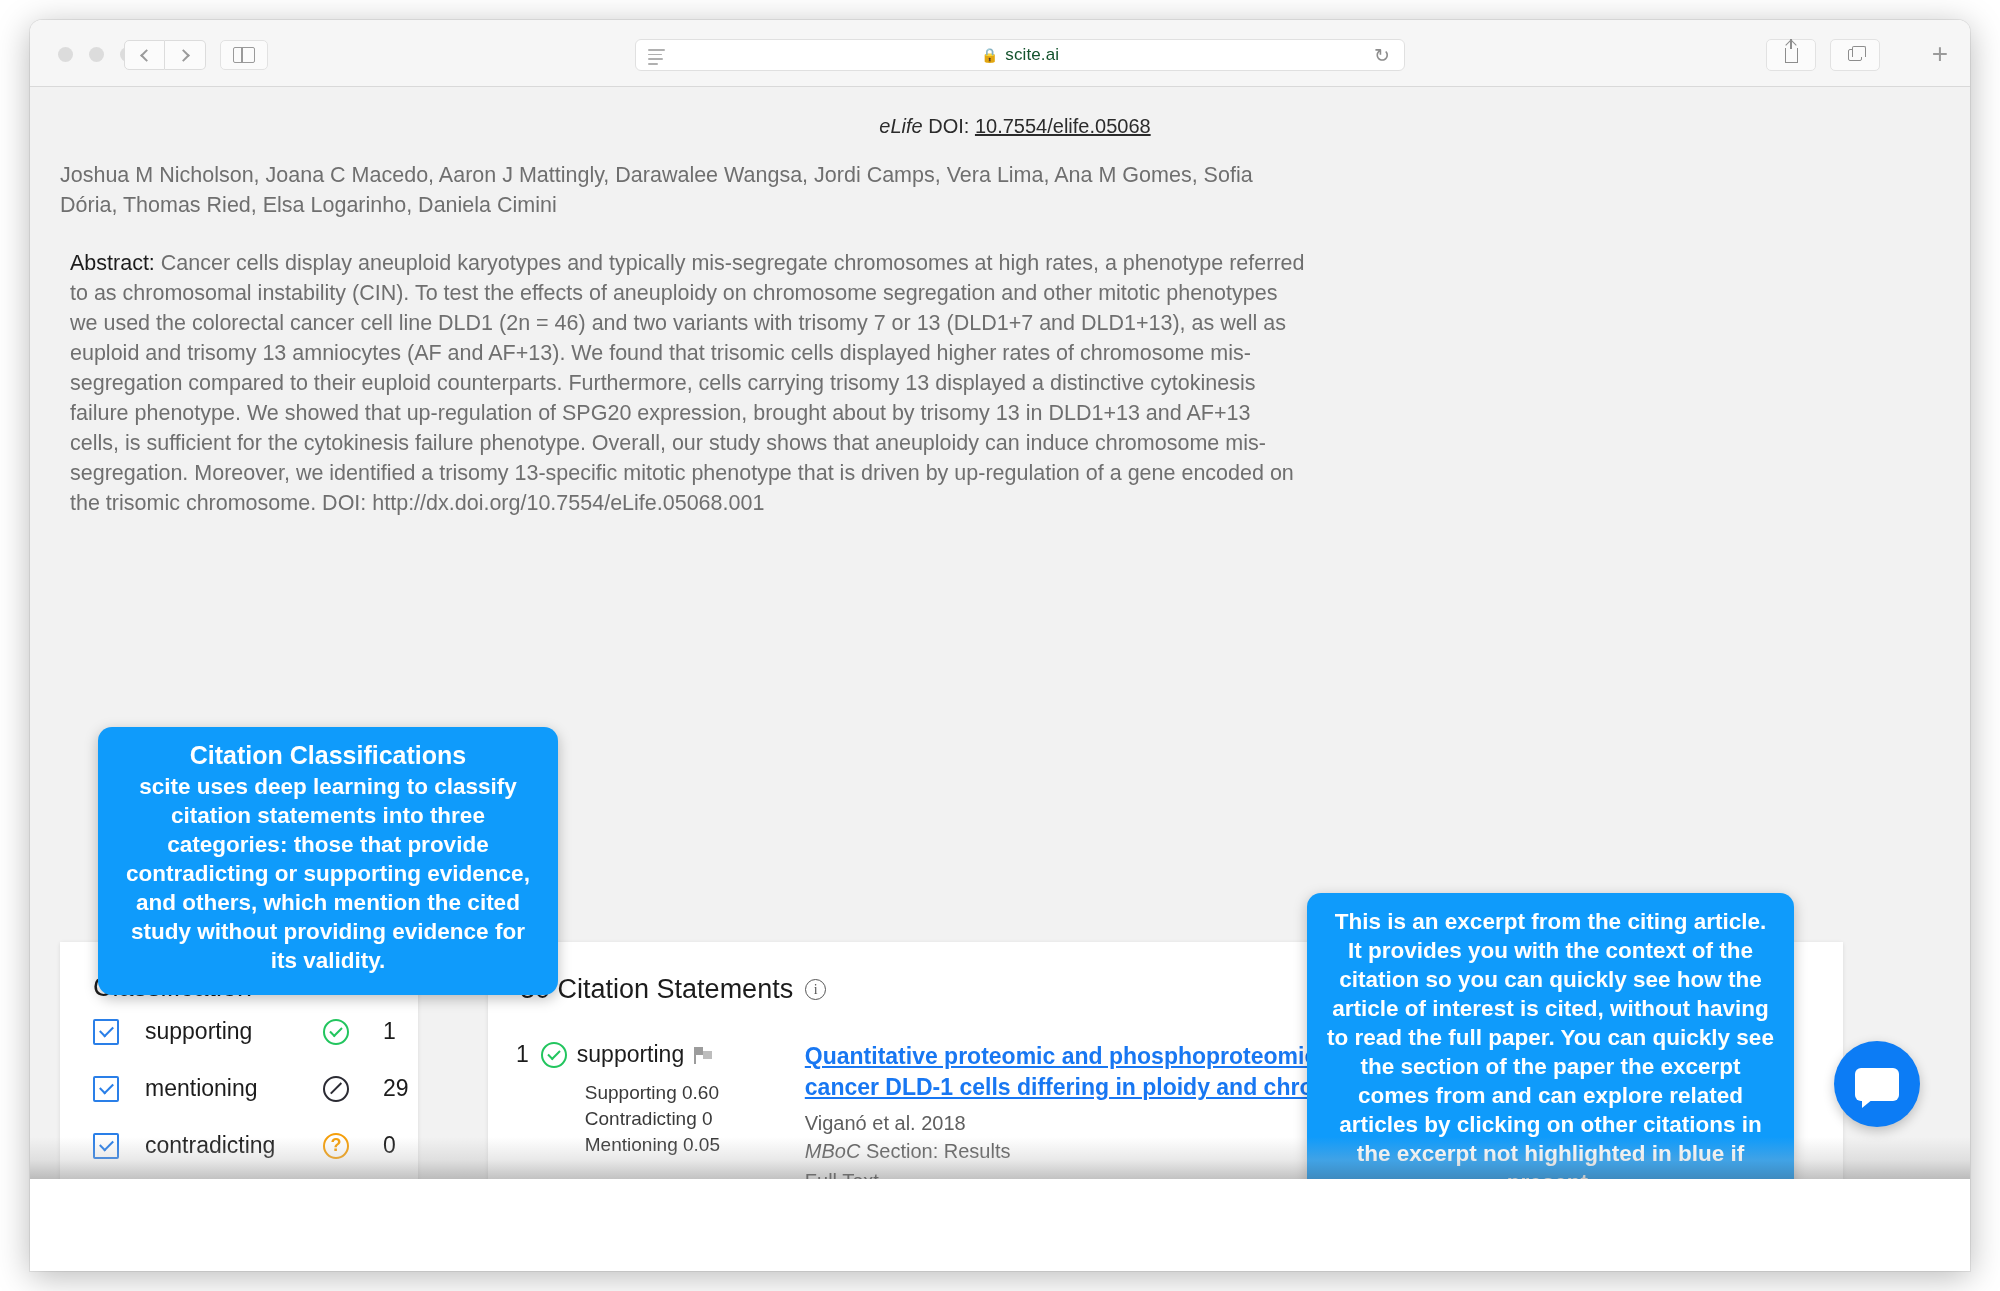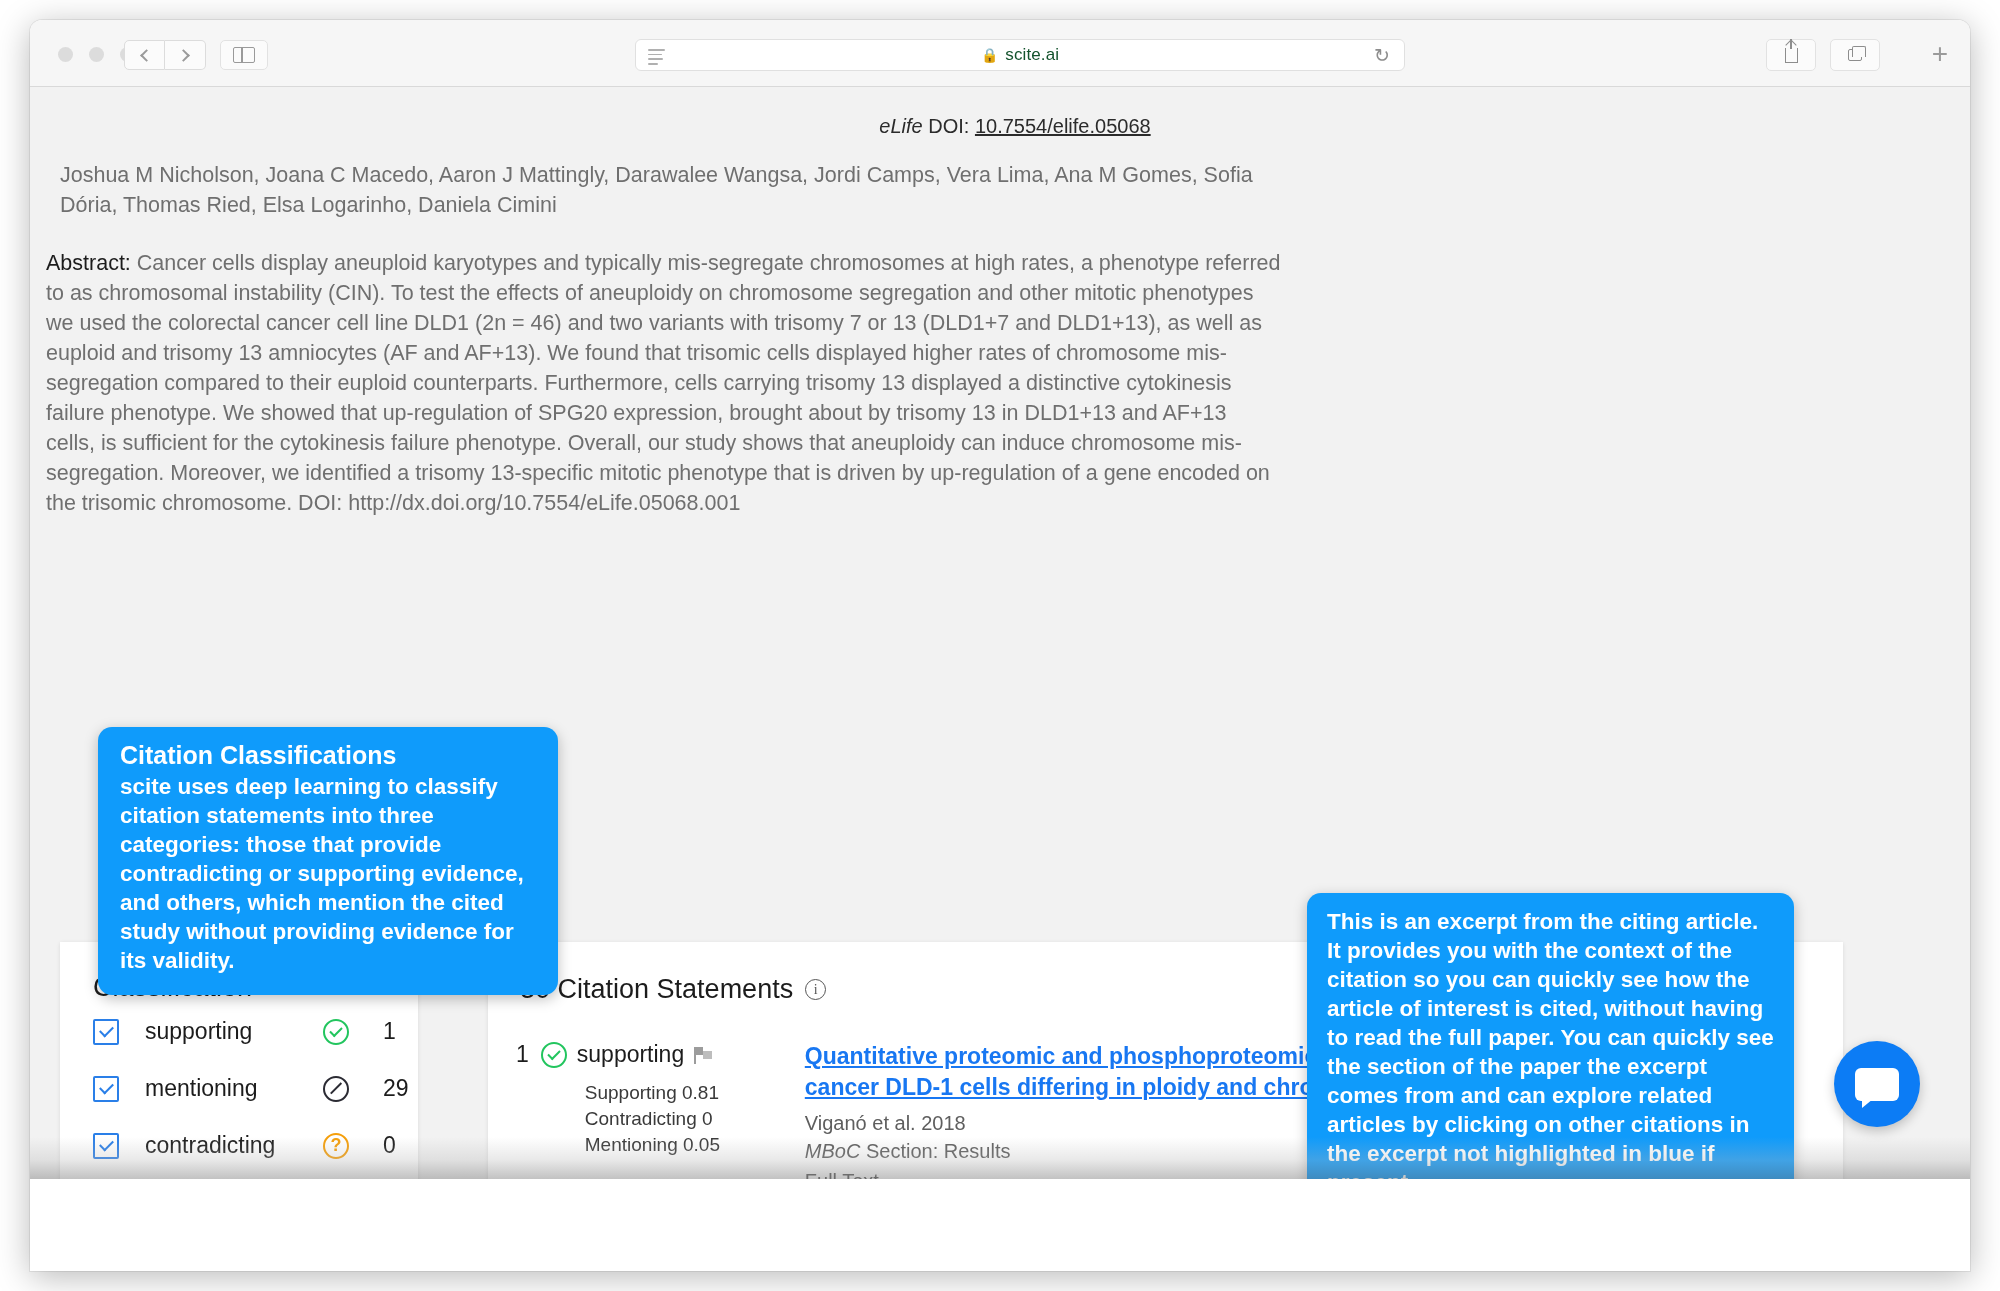--- a/index.html
+++ b/index.html
@@ -148,21 +148,21 @@
     font-weight: 400; color: #1c1c1c;
     letter-spacing: -0.5px;
   }
   #paper-authors {
     margin: 22px 0 0 30px;
     width: 1215px;
     font-size: 21.5px; line-height: 30px;
     color: #6f6f6f;
   }
   #paper-abstract {
-    margin: 28px 0 0 16px;
+    margin: 28px 0 0 40px;
     width: 1235px;
     font-size: 21.5px; line-height: 30px;
     color: #6f6f6f;
   }
   #abstract-label { color: #1c1c1c; font-weight: 400; }
 
   
   #panels { position: absolute; left: 0; top: 855px; right: 0; bottom: 0; }
 
   #left-panel {
@@ -231,20 +231,21 @@
   #cited-venue-line { font-size: 20px; color: #5e5e5e; margin-top: 5px; }
   #cited-venue { font-style: italic; }
   #cited-fulltext { font-size: 20px; color: #5e5e5e; text-decoration: underline; margin-top: 7px; display: inline-block; }
 
   
   .tooltip {
     position: absolute;
     background: #0f9bfb;
     color: #fff;
     border-radius: 14px;
+    text-align: center;
     box-shadow: 0 4px 14px rgba(0,0,0,0.25);
     z-index: 40;
   }
   .tt-title { font-weight: 700; }
   #tooltip-classifications {
     left: 68px; top: 640px;
     width: 460px;
     padding: 14px 22px 20px 22px;
     font-size: 22.5px; line-height: 29px;
     font-weight: 700;
@@ -380,21 +381,21 @@
           <div id="stmt-class-col">
             <div id="stmt-class-head">
               <span class="badge-ico support"></span>
               <span id="stmt-class-label">supporting</span>
               <span class="flag-ico">
                   <i></i>
                   <i></i>
                 </span>
             </div>
             <div id="stmt-scores">
-              <div>Supporting 0.81</div>
+              <div>Supporting 0.60</div>
               <div>Contradicting 0</div>
               <div>Mentioning 0.05</div>
             </div>
           </div>
 
           <div id="cited-col">
             <a id="cited-title" href="#">Quantitative proteomic and phosphoproteomic comparison of human colon cancer DLD-1 cells differing in ploidy and chromosome stability</a>
             <div id="cited-authors">Viganó et al. 2018</div>
             <div id="cited-venue-line"><span id="cited-venue">MBoC</span><span> Section: Results</span></div>
             <a id="cited-fulltext" href="#">Full Text</a>

